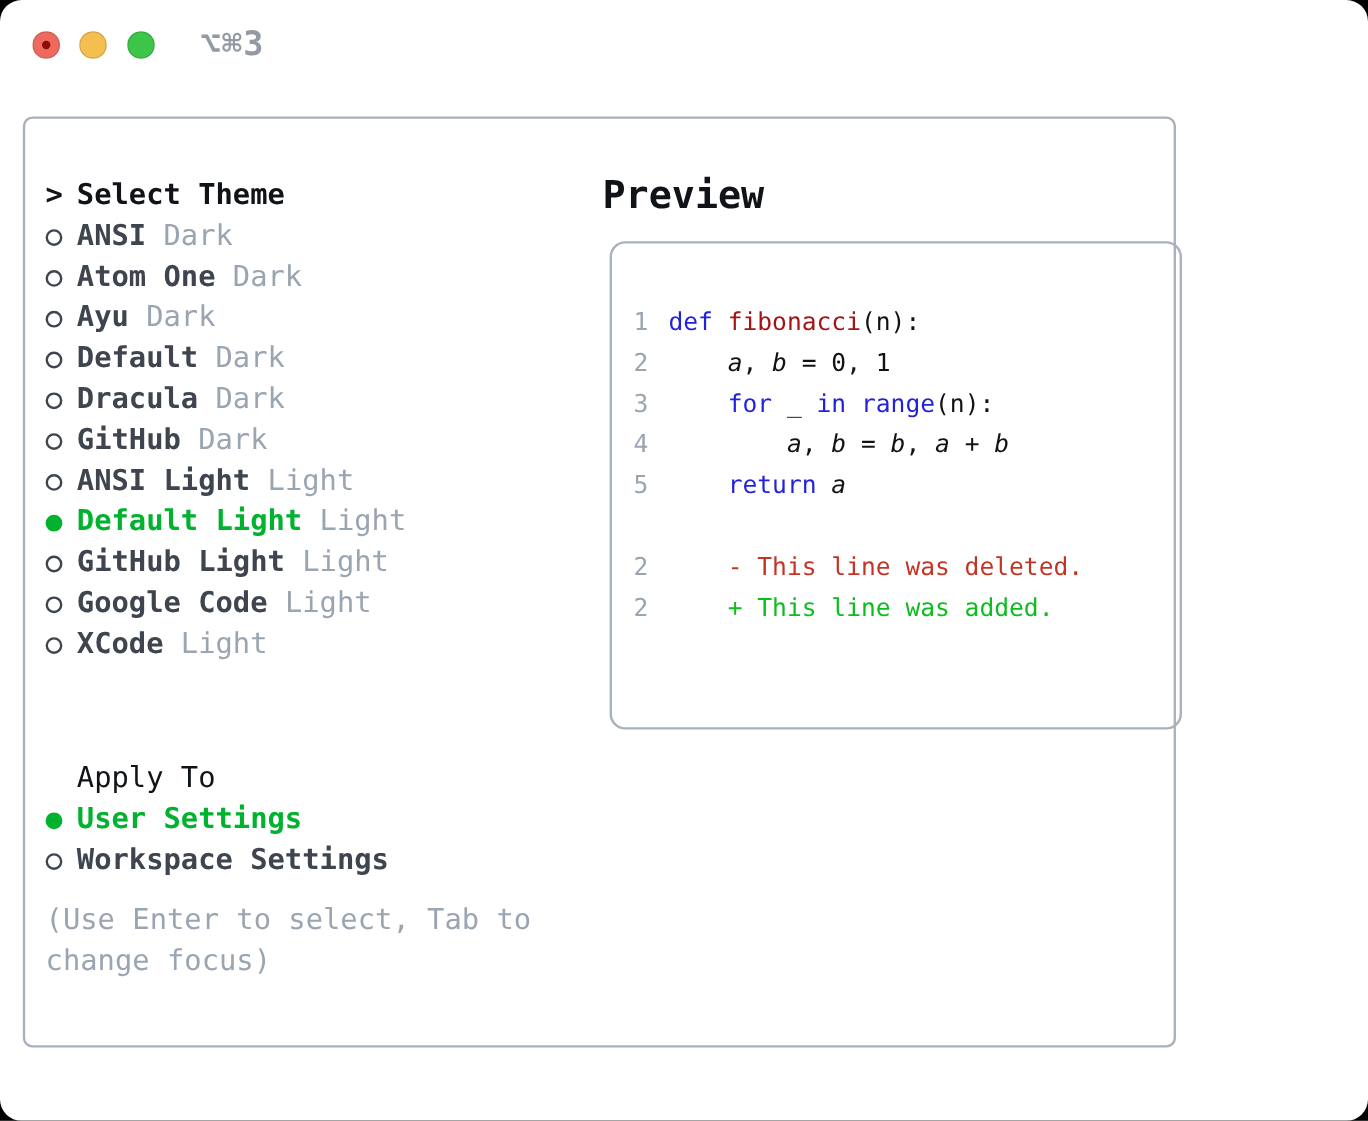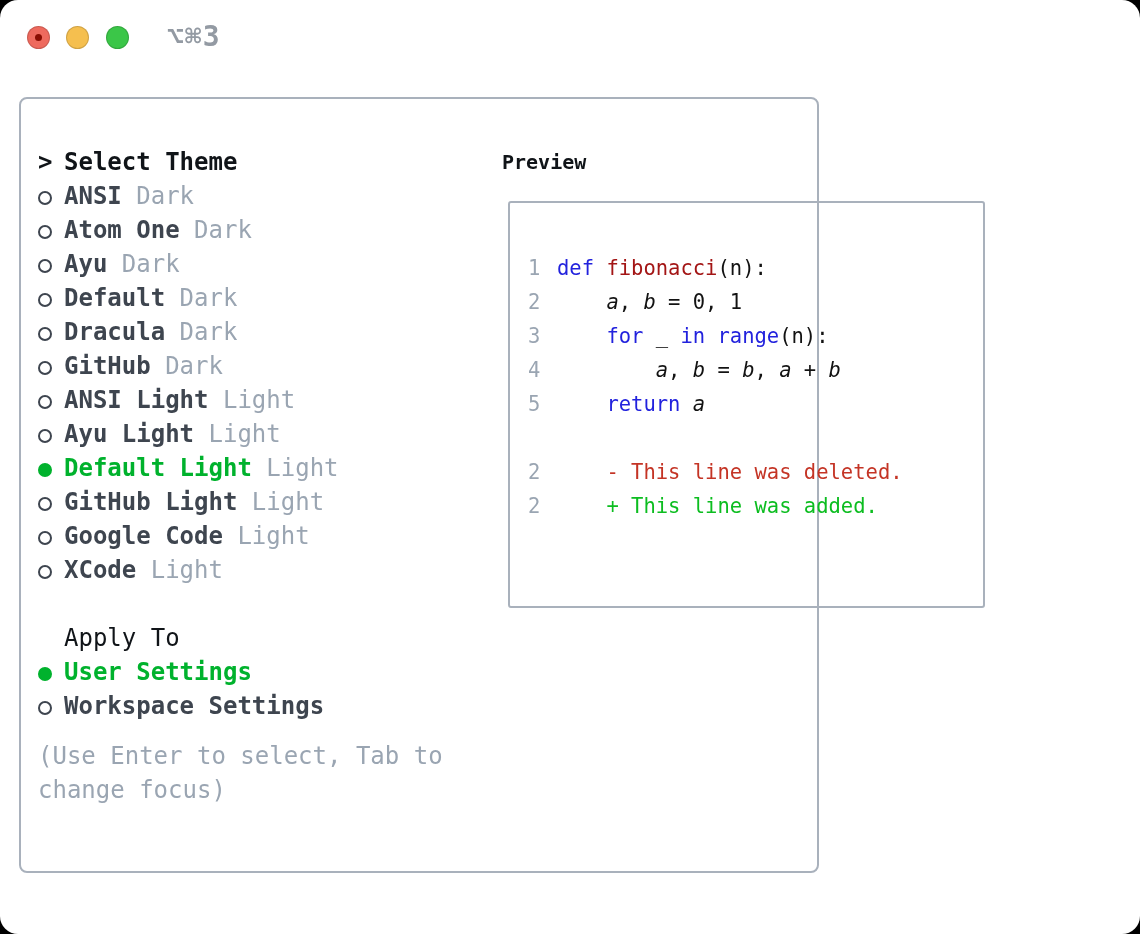--- a/index.html
+++ b/index.html
@@ -28,21 +28,21 @@
     position:absolute;left:7px;top:7px;width:7px;height:7px;
     border-radius:50%;background:var(--traffic-red-dot);
   }
   .window-title{
     position:absolute;left:167px;top:20px;
     font-size:28px;font-weight:bold;color:var(--title-gray);
     letter-spacing:1px;
   }
   
   .panel{
-    position:absolute;left:19px;top:97px;width:800px;height:776px;
+    position:absolute;left:19px;top:97px;width:961px;height:776px;
     border:2px solid var(--panel-border);border-radius:8px;
     box-sizing:border-box;background:#fff;
   }
   
   .left-col{
     position:absolute;left:17px;top:46px;width:450px;
     font-size:24px;line-height:34px;color:var(--item-text);
   }
   .row{height:34px;white-space:nowrap;}
   .row.blank{height:34px;}
@@ -53,35 +53,35 @@
   .hdr{font-weight:bold;color:var(--heading);}
   .radio{
     display:inline-block;width:14px;height:14px;box-sizing:border-box;
     border:2px solid var(--item-text);border-radius:50%;
     margin-right:12px;vertical-align:-1px;
   }
   .radio.sel{border-color:var(--accent);background:var(--accent);}
   .theme-name{color:var(--item-text);font-weight:bold;}
   .theme-name.sel{color:var(--accent);}
   .variant{color:var(--muted);}
-  .apply-hdr{color:var(--heading);}
+  .apply-hdr{color:var(--heading);margin-top:44px;}
   .apply-hdr .pad{display:inline-block;width:26px;}
   .help{
     margin-top:16px;width:440px;
     color:var(--muted);line-height:34px;font-size:24px;
     white-space:normal;
   }
   
   .preview-title{
     position:absolute;left:481px;top:46px;
-    font-size:20px;line-height:34px;font-weight:bold;color:var(--heading);
+    font-size:32px;line-height:34px;font-weight:bold;color:var(--heading);
   }
   .preview-box{
     position:absolute;left:487px;top:102px;width:477px;height:407px;
-    border:2px solid var(--panel-border);border-radius:3px;
+    border:2px solid var(--panel-border);border-radius:13px;
     box-sizing:border-box;
     padding:48px 0 0 18px;
     font-size:20.5px;line-height:34px;
   }
   .code-row{height:34px;white-space:pre;}
   .gutter{display:inline-block;width:29px;color:var(--muted);}
   .tok-kw{color:var(--kw);}
   .tok-fn{color:var(--fn);}
   .tok-fg{color:var(--code-fg);}
   .tok-var{color:var(--code-fg);font-style:italic;}
@@ -109,21 +109,20 @@
       </div>
 
       <div id="theme-list">
           <div class="row"><span class="radio"></span><span class="theme-name">ANSI</span> <span class="variant">Dark</span></div>
           <div class="row"><span class="radio"></span><span class="theme-name">Atom One</span> <span class="variant">Dark</span></div>
           <div class="row"><span class="radio"></span><span class="theme-name">Ayu</span> <span class="variant">Dark</span></div>
           <div class="row"><span class="radio"></span><span class="theme-name">Default</span> <span class="variant">Dark</span></div>
           <div class="row"><span class="radio"></span><span class="theme-name">Dracula</span> <span class="variant">Dark</span></div>
           <div class="row"><span class="radio"></span><span class="theme-name">GitHub</span> <span class="variant">Dark</span></div>
           <div class="row"><span class="radio"></span><span class="theme-name">ANSI Light</span> <span class="variant">Light</span></div>
-          <div class="row"><span class="radio"></span><span class="theme-name">Ayu Light</span> <span class="variant">Light</span></div>
           <div class="row"><span class="radio sel"></span><span class="theme-name sel">Default Light</span> <span class="variant">Light</span></div>
           <div class="row"><span class="radio"></span><span class="theme-name">GitHub Light</span> <span class="variant">Light</span></div>
           <div class="row"><span class="radio"></span><span class="theme-name">Google Code</span> <span class="variant">Light</span></div>
           <div class="row"><span class="radio"></span><span class="theme-name">XCode</span> <span class="variant">Light</span></div>
         </div>
 
       <div class="row blank"></div>
 
       <div class="row apply-hdr">
         <span class="pad"></span><span>Apply To</span>

